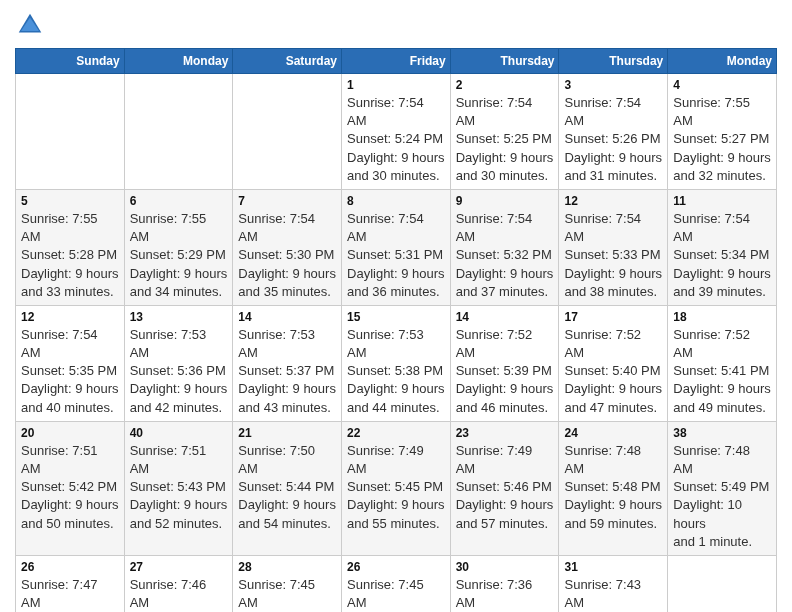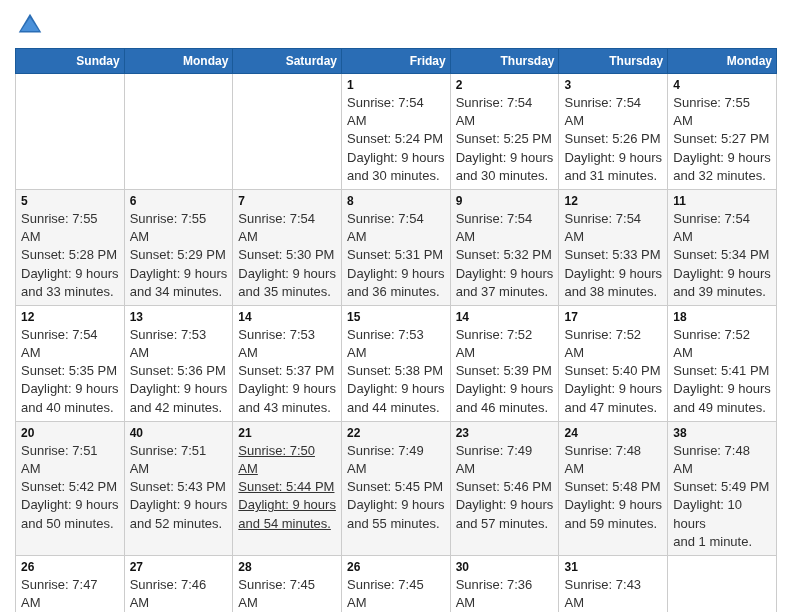--- a/index.html
+++ b/index.html
@@ -270,21 +270,21 @@
           </td>
           <td>
             <span class="day-number">40</span>
             <div class="day-info" style="white-space: pre-line;">Sunrise: 7:51 AM
 Sunset: 5:43 PM
 Daylight: 9 hours
 and 52 minutes.</div>
           </td>
           <td>
             <span class="day-number">21</span>
-            <div class="day-info" style="white-space: pre-line; text-decoration: underline;">Sunrise: 7:50 AM
+            <div class="day-info" style="white-space: pre-line;">Sunrise: 7:50 AM
 Sunset: 5:44 PM
 Daylight: 9 hours
 and 54 minutes.</div>
           </td>
           <td>
             <span class="day-number">22</span>
             <div class="day-info" style="white-space: pre-line;">Sunrise: 7:49 AM
 Sunset: 5:45 PM
 Daylight: 9 hours
 and 55 minutes.</div>

